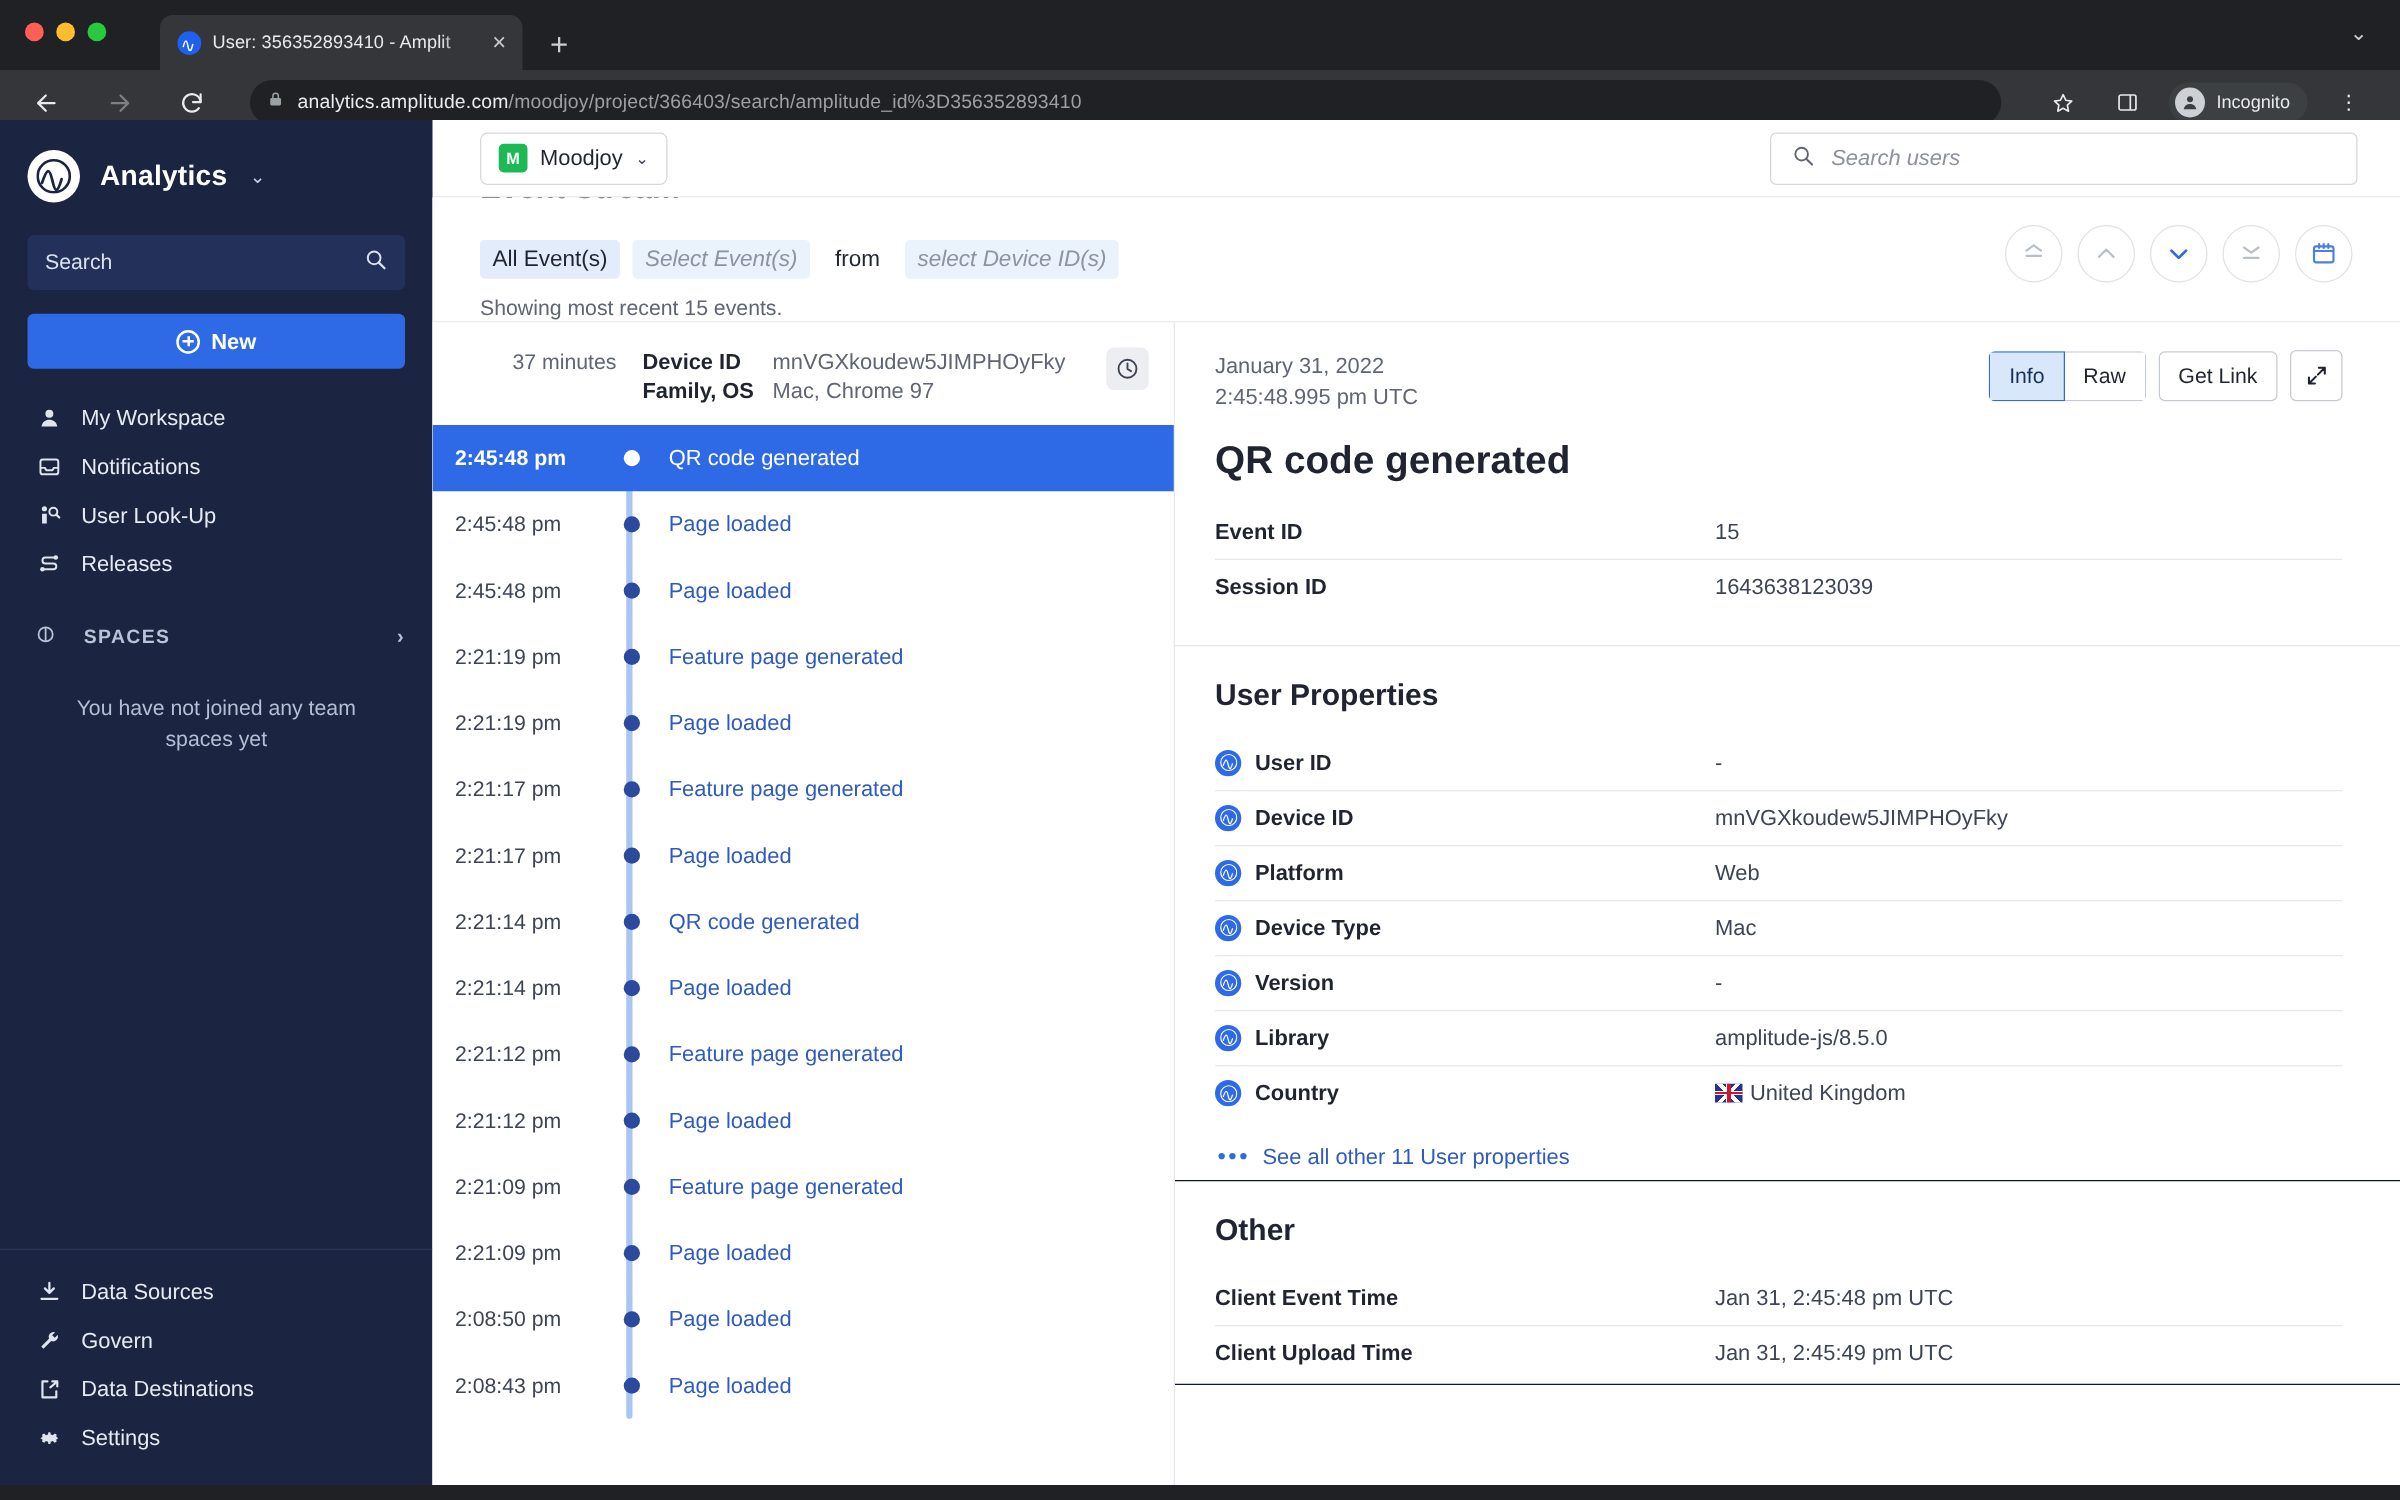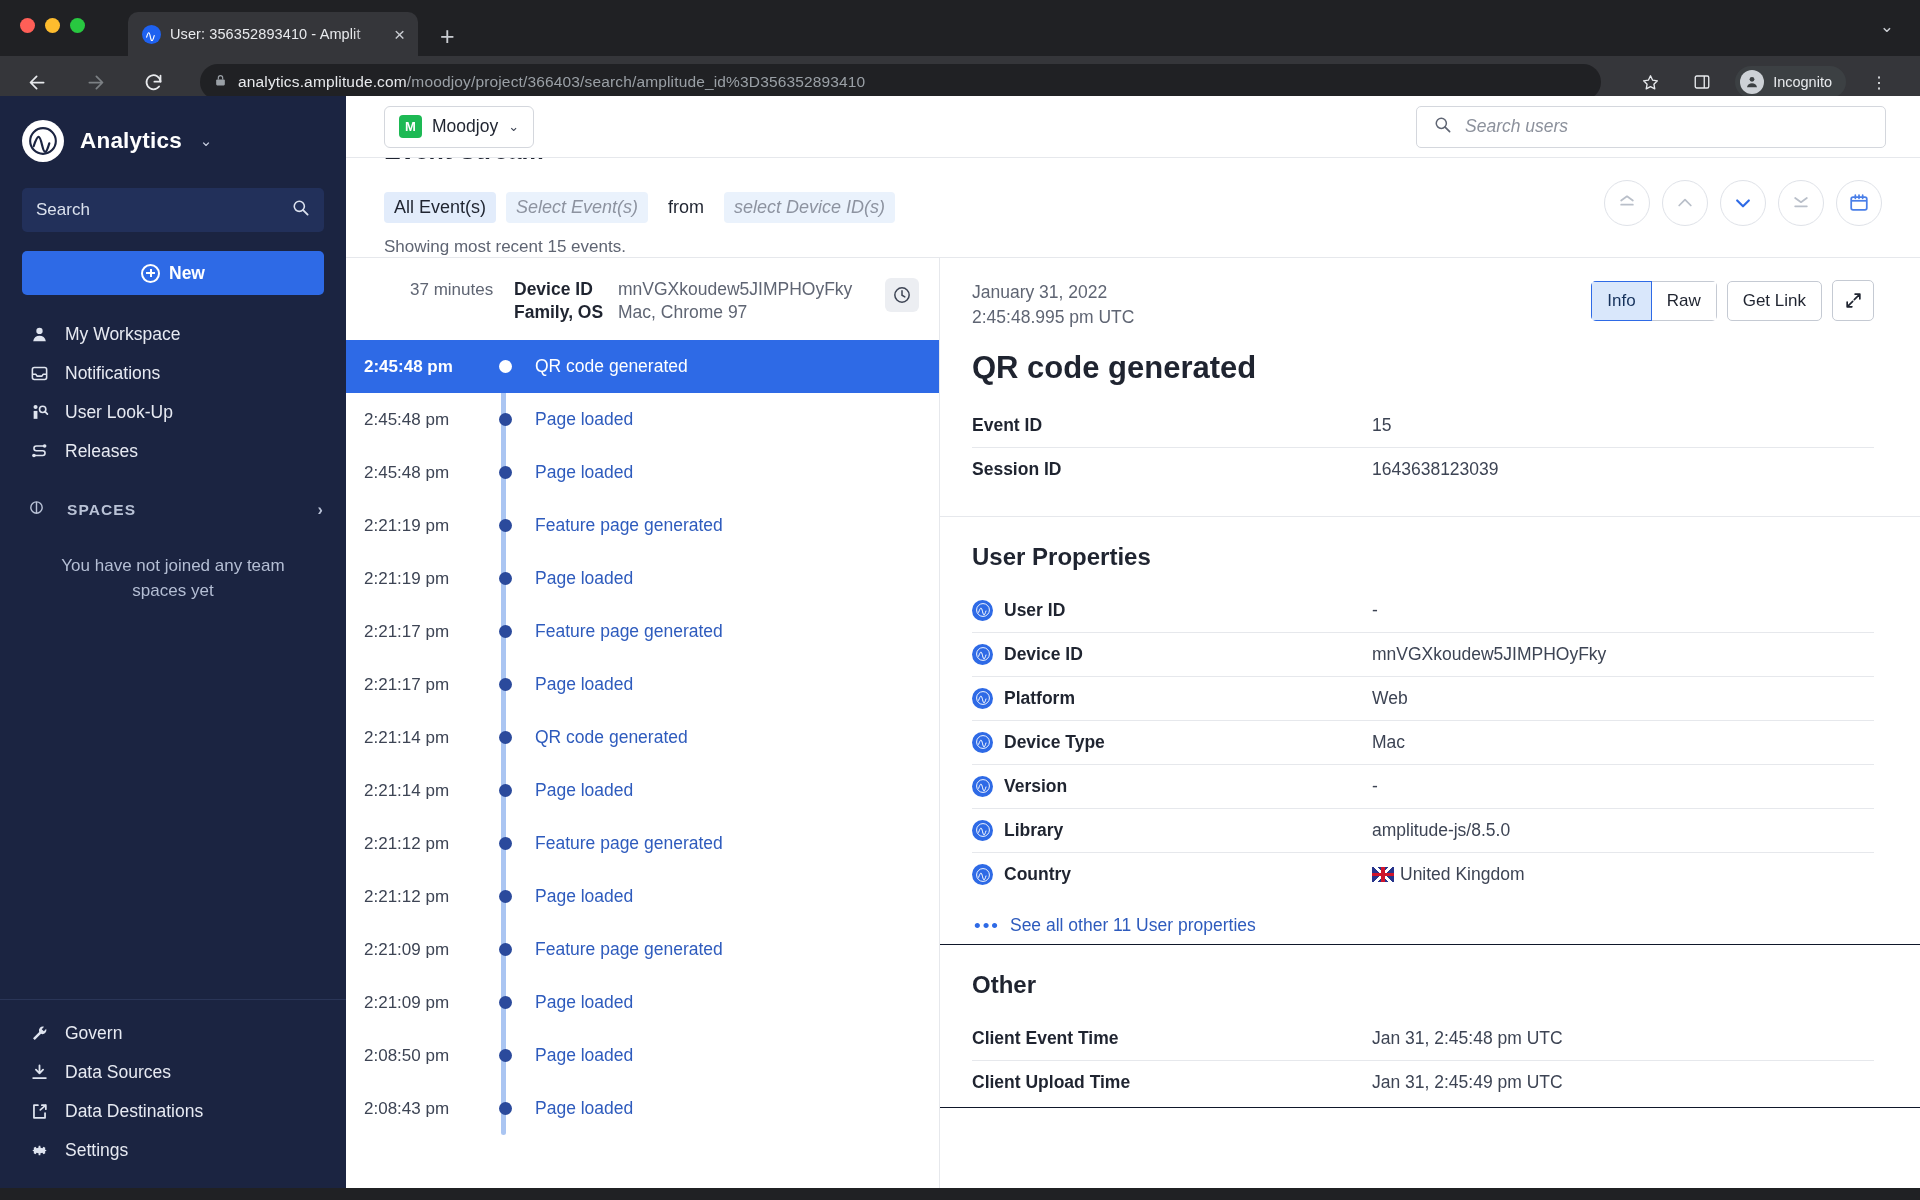--- a/index.html
+++ b/index.html
@@ -443,33 +443,33 @@
         <span>SPACES</span>
         <span class="spaces-caret">›</span>
       </div>
 
       <div class="spaces-empty">You have not joined any team spaces yet</div>
 
       <div class="side-bottom">
         <div class="navitem">
           <span class="navicon">
             <svg width="19" height="19" viewBox="0 0 24 24">
-                <path d="M20.5 6.2a5 5 0 0 1-6.6 6.2L6 20.2 3.8 18l7.8-7.9A5 5 0 0 1 17.8 3.5l-3 3 2.7 2.7 3-3.1z" fill="currentColor"></path>
-              </svg>
-          </span>
-          <span>Govern</span>
-        </div>
-        <div class="navitem">
-          <span class="navicon">
-            <svg width="19" height="19" viewBox="0 0 24 24">
                 <path d="M12 3v10m0 0l-4.5-4.5M12 13l4.5-4.5" fill="none" stroke="currentColor" stroke-width="2.3" stroke-linecap="round" stroke-linejoin="round"></path>
                 <path d="M4 19h16" stroke="currentColor" stroke-width="2.3" stroke-linecap="round"></path>
               </svg>
           </span>
           <span>Data Sources</span>
+        </div>
+        <div class="navitem">
+          <span class="navicon">
+            <svg width="19" height="19" viewBox="0 0 24 24">
+                <path d="M20.5 6.2a5 5 0 0 1-6.6 6.2L6 20.2 3.8 18l7.8-7.9A5 5 0 0 1 17.8 3.5l-3 3 2.7 2.7 3-3.1z" fill="currentColor"></path>
+              </svg>
+          </span>
+          <span>Govern</span>
         </div>
         <div class="navitem">
           <span class="navicon">
             <svg width="19" height="19" viewBox="0 0 24 24">
                 <path d="M10 4H5v16h14v-6" fill="none" stroke="currentColor" stroke-width="2.2" stroke-linecap="round" stroke-linejoin="round"></path>
                 <path d="M13 10l7-6M20 4v5M20 4h-5" fill="none" stroke="currentColor" stroke-width="2.2" stroke-linecap="round" stroke-linejoin="round"></path>
               </svg>
           </span>
           <span>Data Destinations</span>
         </div>

